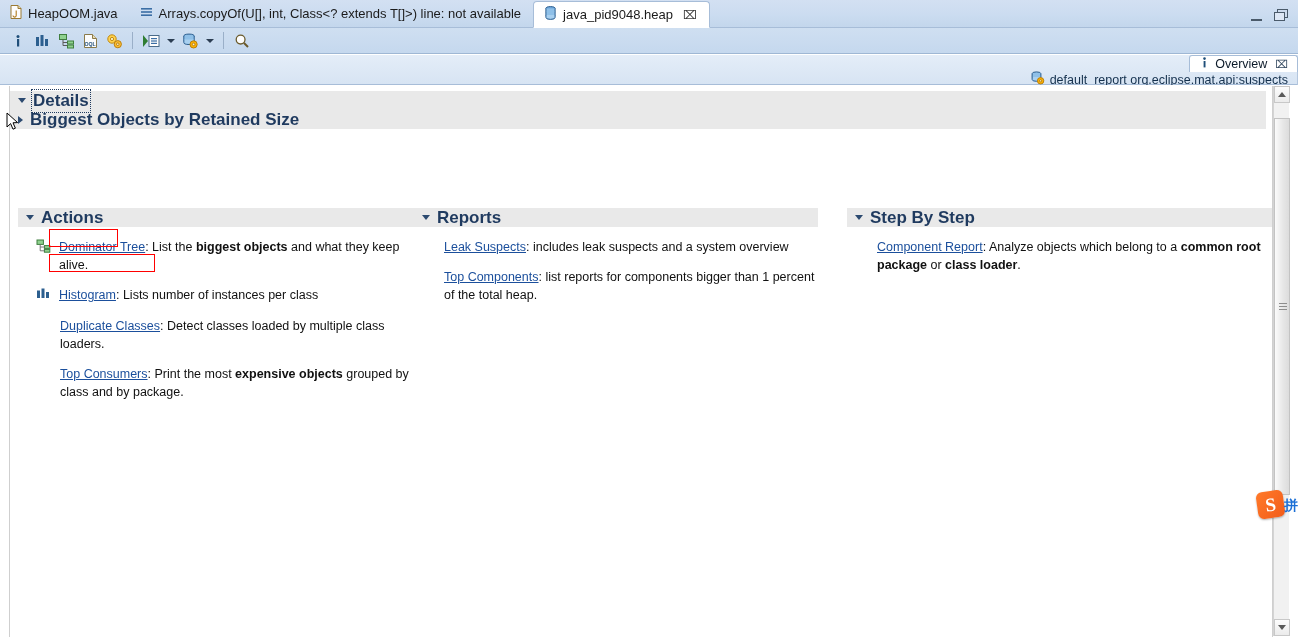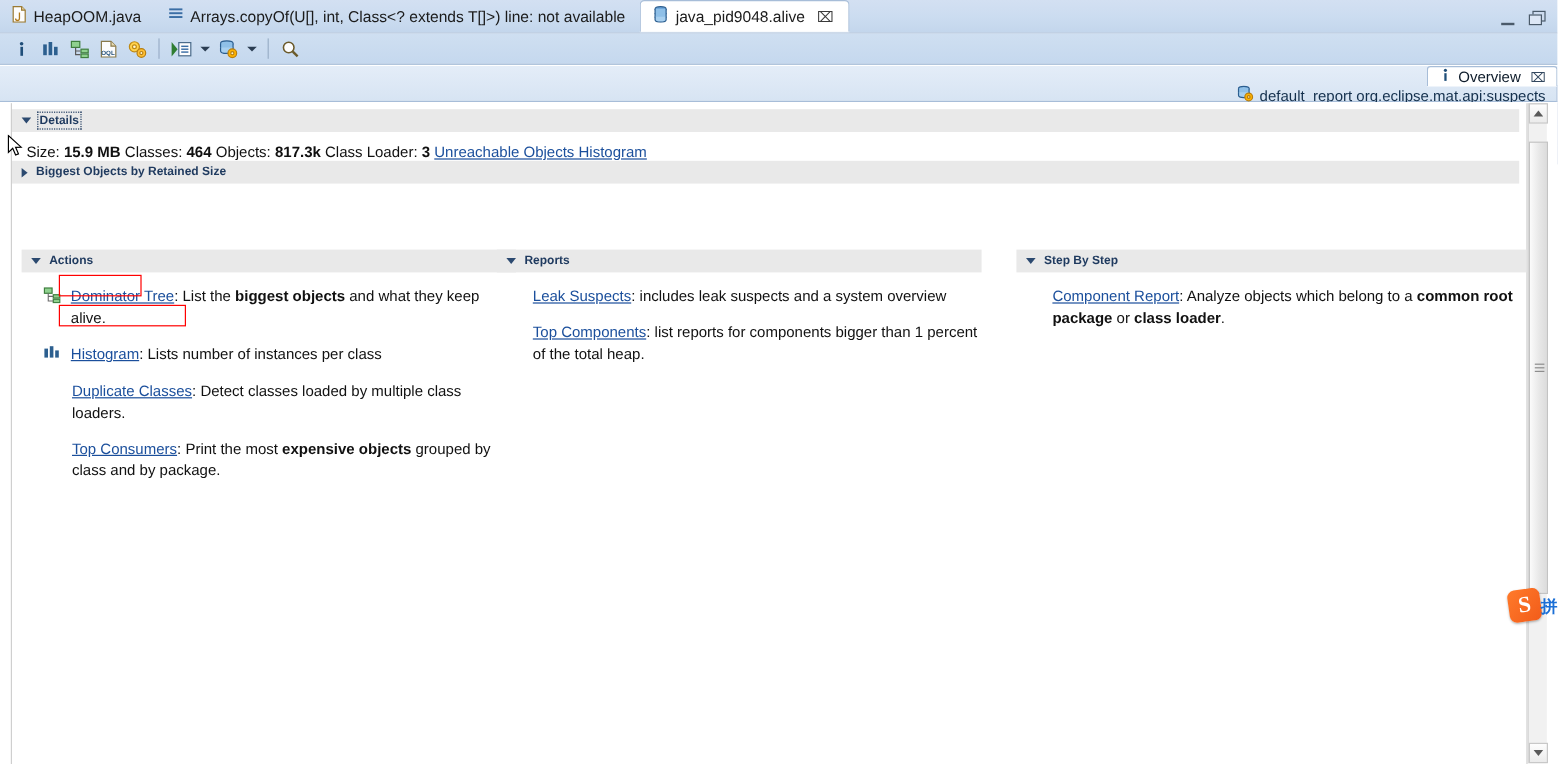--- a/index.html
+++ b/index.html
@@ -18,21 +18,21 @@
     background: #ffffff;
   }
 
   
   .editor-tabstrip {
     position: absolute; left: 0; top: 0;
     width: 1298px; height: 28px;
     background: linear-gradient(to bottom, #d3e0f2 0%, #cbdcf0 55%, #c3d6ec 100%);
     border-bottom: 1px solid #a7bdd8;
     display: flex;
-    align-items: flex-end;
+    align-items: center;
   }
   .etab {
     display: flex; align-items: center;
     gap: 6px;
     padding: 0 12px 0 10px;
     font-size: 13px;
     color: #1b1b1b;
     height: 28px;
     white-space: nowrap;
     cursor: default;
@@ -155,21 +155,21 @@
     border-bottom: 1px solid #cfcfcf;
     overflow: hidden;
   }
 
   .section-head {
     background: #e9e9e9;
     height: 19px;
     display: flex; align-items: center;
     gap: 7px;
     padding-left: 8px;
-    font-size: 10px;
+    font-size: 17px;
     font-weight: bold;
     color: #1f3a5f;
     cursor: default;
   }
   .section-head.focus .sh-label {
     outline: 1px dotted #1f3a5f;
     outline-offset: 1px;
   }
   .tw {
     width: 0; height: 0;
@@ -315,21 +315,21 @@
 
     <div class="etab active">
       <span>
         <svg width="13" height="14" viewBox="0 0 13 14">
           <ellipse cx="6.5" cy="2.6" rx="4.6" ry="2" fill="#6fa8dc" stroke="#2a5d8f"></ellipse>
           <path d="M1.9 2.6 v3.2 a4.6 2 0 0 0 9.2 0 v-3.2" fill="#8fc0e8" stroke="#2a5d8f"></path>
           <path d="M1.9 5.8 v3.2 a4.6 2 0 0 0 9.2 0 v-3.2" fill="#8fc0e8" stroke="#2a5d8f"></path>
           <path d="M1.9 9.0 v2.4 a4.6 2 0 0 0 9.2 0 v-2.4" fill="#a8d0f0" stroke="#2a5d8f"></path>
         </svg>
       </span>
-      <span>java_pid9048.alive</span>
+      <span>java_pid9048.heap</span>
       <span class="close-x">⌧</span>
     </div>
 
     <div class="win-controls">
       <span class="wc-min"></span>
       <span class="wc-max"></span>
     </div>
   </div>
 
   <div class="toolbar">
@@ -472,31 +472,20 @@
   </div>
 
   <div class="content">
     <div class="content-inner">
 
       <div class="section-head focus" style="margin-top:5px; width:1256px;">
         <span class="tw"></span>
         <span class="sh-label">Details</span>
       </div>
 
-      <div class="details-line">
-        <span>Size:</span>
-        <b>15.9 MB</b>
-        <span>Classes:</span>
-        <b>464</b>
-        <span>Objects:</span>
-        <b>817.3k</b>
-        <span>Class Loader:</span>
-        <b>3</b>
-        <a class="lnk">Unreachable Objects Histogram</a>
-      </div>
 
       <div class="section-head" style="width:1256px;">
         <span class="tw collapsed"></span>
         <span class="sh-label">Biggest Objects by Retained Size</span>
       </div>
 
       <div class="cols">
 
         <div class="col col-actions">
           <div class="section-head">

